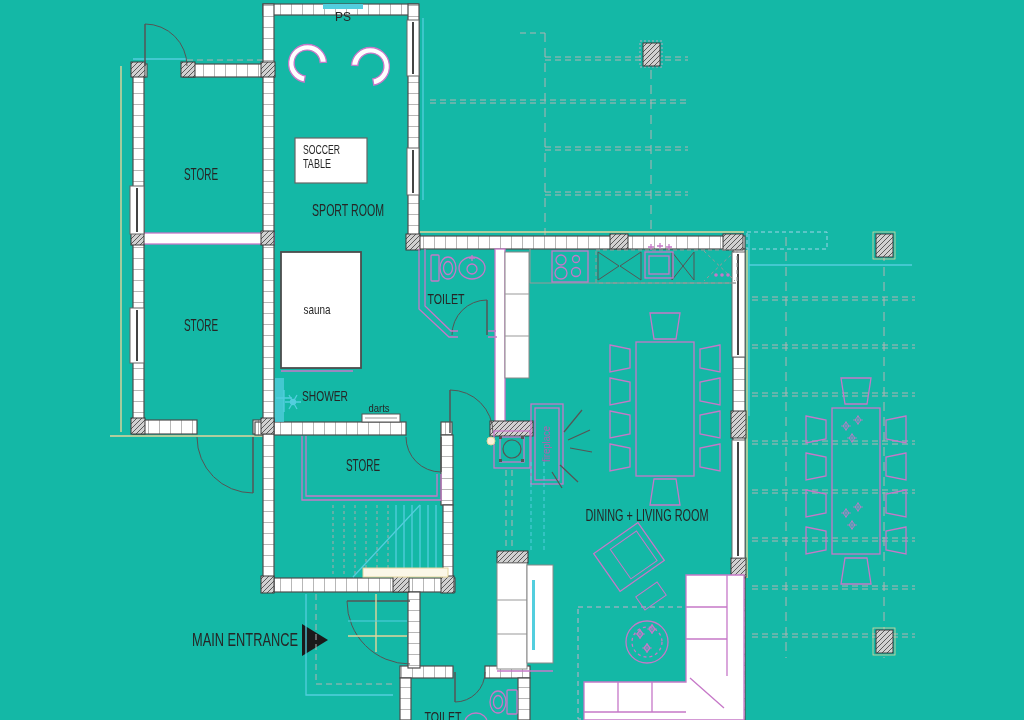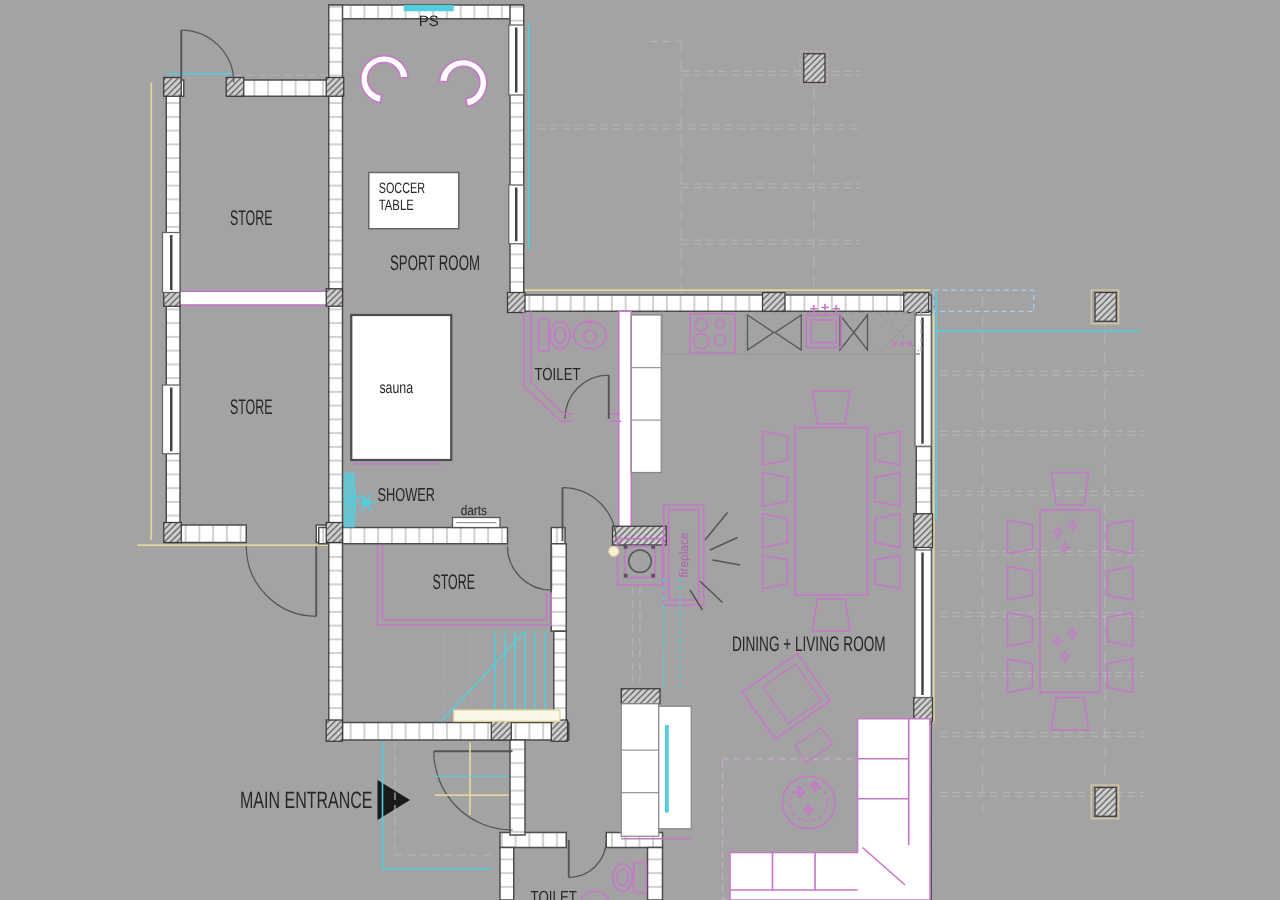--- a/index.html
+++ b/index.html
@@ -1,16 +1,16 @@
 <!DOCTYPE html>
 <html style="--wall: #4d4d4d; --furniture: #c678c8; --furniture_light: #d9a0d9; --cyan: #53cede; --tan: #e3d49b; --grid: #b3b3b3; --text: #262626;"><head>
 <meta charset="utf-8">
 <style>
   html,body{margin:0;padding:0;background:#fff;}
-  #stage{position:relative;width:1024px;height:720px;background:#a3a3a3;overflow:hidden;
+  #stage{position:relative;width:1024px;height:720px;background:#14b8a6;overflow:hidden;
          font-family:"Liberation Sans",sans-serif;}
   svg{position:absolute;left:0;top:0;}
   
   .w  {fill:url(#tkv);stroke:#4d4d4d;stroke-width:1.2;}
   .wv {fill:url(#tkh);stroke:#4d4d4d;stroke-width:1.2;}
   .col{fill:url(#hx);stroke:#3a3a3a;stroke-width:1;}
   .win{fill:#fff;stroke:#666;stroke-width:1;}
   .winbar{stroke:#444;stroke-width:2;}
   .dr {stroke:#555;stroke-width:1;fill:none;}
   .drl{stroke:#555;stroke-width:1.5;fill:none;}

